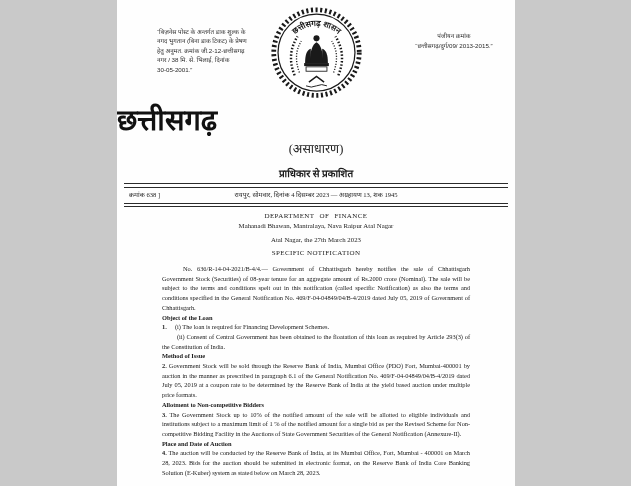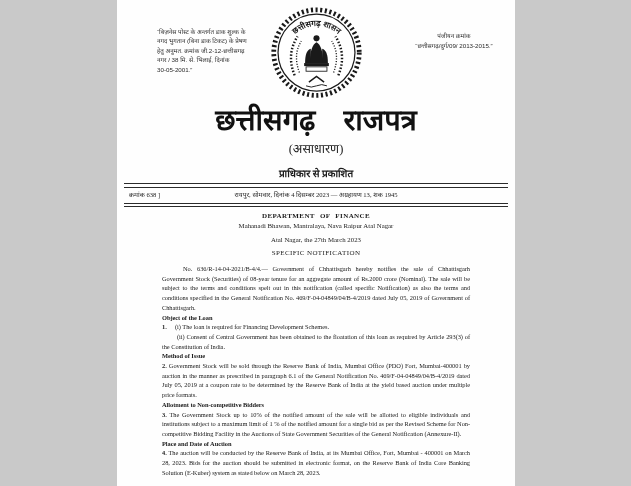--- a/index.html
+++ b/index.html
@@ -18,28 +18,28 @@
     font-family:"Liberation Sans",sans-serif;font-size:6.2px;line-height:9.4px;
     color:#2a2a2a;text-align:left;
   }
   .note-right{
     position:absolute;left:278px;top:31px;width:118px;text-align:center;
     font-family:"Liberation Sans",sans-serif;font-size:6.2px;line-height:9.6px;color:#2a2a2a;
   }
   .emblem{position:absolute;left:152px;top:7px;width:95px;height:95px;}
   
   .title-row{display:flex;justify-content:center;gap:28px;margin-top:0;
-    font-size:29px;font-weight:bold;color:#111;line-height:33px;}
+    font-size:29px;font-weight:bold;color:#111;line-height:33px;flex-direction:column;}
   .subtitle{text-align:center;font-size:12.5px;font-weight:normal;margin-top:5px;line-height:14px;}
   .authority{text-align:center;font-size:10px;font-weight:bold;margin-top:12px;line-height:12px;}
   .rule-double{height:2.5px;border-top:1px solid #2b2b2b;border-bottom:1px solid #2b2b2b;margin:3px 7px 0 7px;}
   .issue-line{position:relative;text-align:center;font-size:6.6px;line-height:9px;padding:2px 0 1px 0;color:#1c1c1c;}
   .issue-no{position:absolute;left:12px;top:2px;}
   
-  .dept{text-align:center;font-size:7px;margin-top:5px;line-height:9px;letter-spacing:.4px;word-spacing:3px;font-weight:bold;}
+  .dept{text-align:center;font-size:7px;margin-top:5px;line-height:9px;letter-spacing:.4px;word-spacing:3px;}
   .addr{text-align:center;font-size:6.8px;margin-top:0;line-height:9px;}
   .dateline{text-align:center;font-size:6.8px;margin-top:5px;line-height:9px;}
   .doctype{text-align:center;font-size:7px;margin-top:5px;line-height:9px;letter-spacing:.4px;}
   .body-txt{
     margin:6px 45px 0 45px;font-size:6.4px;line-height:9.7px;text-align:justify;
     letter-spacing:-0.05px;color:#1b1b1b;
   }
   .body-txt p{margin:0;}
   .p-indent{text-indent:21px;}
   .p-gap{margin-top:2px;}
@@ -84,21 +84,20 @@
     </svg>
 
     <div class="note-right">
       <div>पंजीयन क्रमांक</div>
       <div>“छत्तीसगढ़/दुर्ग/09/ 2013-2015.”</div>
     </div>
   </div>
 
   <div class="title-row">
     <span>छत्तीसगढ़</span>
-    <span>राजपत्र</span>
   </div>
   <div class="subtitle">(असाधारण)</div>
   <div class="authority">प्राधिकार से प्रकाशित</div>
 
   <div class="rule-double"></div>
   <div class="issue-line">
     <span class="issue-no">क्रमांक 638 ]</span>
     <span>रायपुर, सोमवार, दिनांक 4 दिसम्बर 2023 — अग्रहायण 13, शक 1945</span>
   </div>
   <div class="rule-double"></div>

